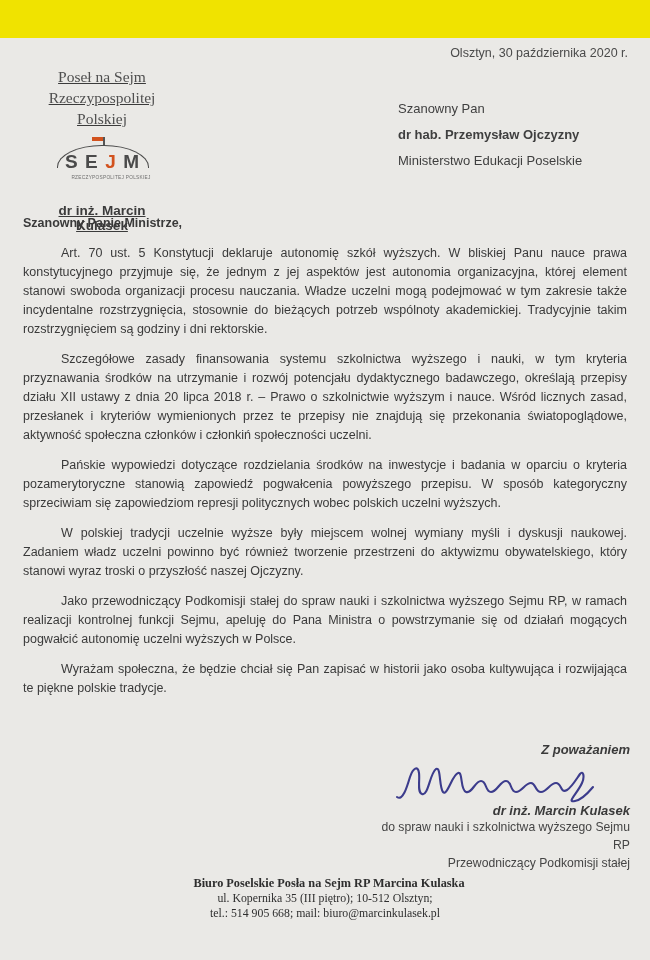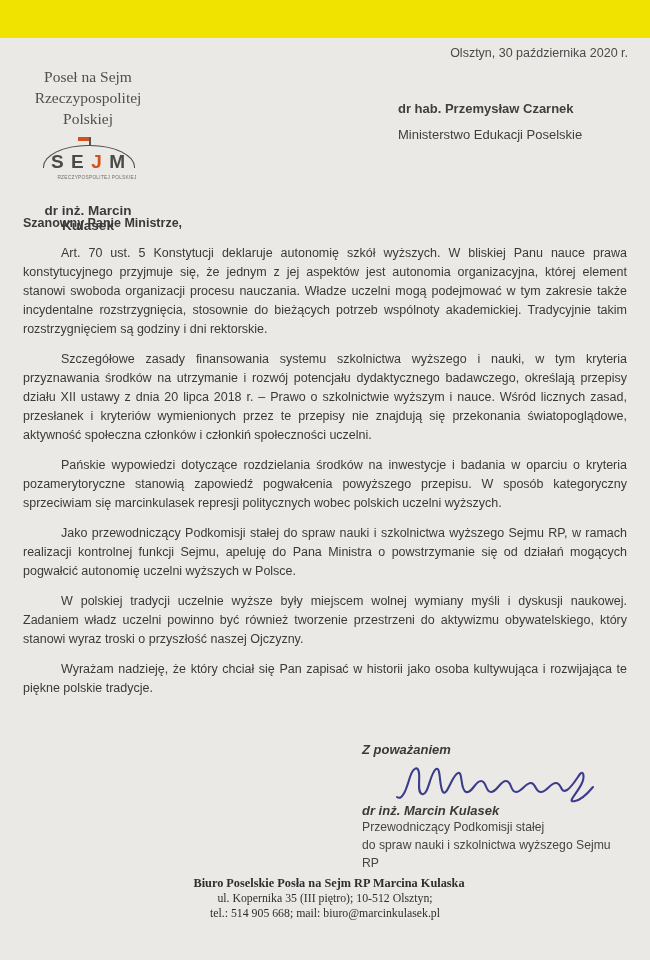--- a/index.html
+++ b/index.html
@@ -21,22 +21,22 @@
     width: 100%; height: 38px;
     background: #f0e300;
   }
   
   .date-line {
     position: absolute; top: 46px; right: 22px;
     font-size: 12.5px; color: #4a4a4a;
   }
   
   .letterhead {
-    position: absolute; top: 66px; left: 18px;
-    width: 140px; text-align: center;
+    position: absolute; top: 66px; left: 32px;
+    width: 140px; text-align: center; text-decoration: underline;
   }
   .lh-title {
     font-family: "Liberation Serif", "DejaVu Serif", serif;
     font-size: 15.5px; color: #4f4f4f; line-height: 21px;
   }
   .sejm-logo { position: relative; margin: 8px auto 0; width: 90px; height: 52px; }
   .sejm-flag {
     position: absolute; top: 0; left: 46px;
     width: 2px; height: 9px; background: #555;
   }
@@ -82,21 +82,21 @@
     margin-bottom: 11px;
   }
   .letter-body p {
     margin: 0 0 11px 0;
     text-indent: 38px;
     text-align: justify;
   }
   
   .closing {
     position: absolute; top: 742px; left: 362px;
-    width: 268px; text-align: left;
+    width: 268px; text-align: right;
   }
   .closing-phrase { font-weight: bold; font-style: italic; font-size: 13px; color: #3a3a3a; }
   .signature-svg { display: block; margin: 2px auto -6px; }
   .signatory-name { font-weight: bold; font-style: italic; font-size: 13px; color: #3a3a3a; }
   .signatory-title { font-size: 12.2px; color: #454545; line-height: 18px; }
   
   .footer {
     position: absolute; top: 876px; left: 0; width: 100%;
     text-align: center;
     font-family: "Liberation Serif", "DejaVu Serif", serif;
@@ -124,42 +124,43 @@
         <span>E</span>
         <span class="accent">J</span>
         <span>M</span>
       </div>
       <div class="sejm-subtext">RZECZYPOSPOLITEJ POLSKIEJ</div>
     </div>
     <div class="sender-name">dr inż. Marcin Kulasek</div>
   </div>
 
   <div class="recipient">
-    <div class="bold">dr hab. Przemysław Czarnek</div>
+    <div>Szanowny Pan</div>
+    <div class="bold">dr hab. Przemysław Ojczyzny</div>
     <div>Ministerstwo Edukacji Poselskie</div>
   </div>
 
   <div class="letter-body">
     <div class="salutation">Szanowny Panie Ministrze,</div>
     <p>Art. 70 ust. 5 Konstytucji deklaruje autonomię szkół wyższych. W bliskiej Panu nauce prawa konstytucyjnego przyjmuje się, że jednym z jej aspektów jest autonomia organizacyjna, której element stanowi swoboda organizacji procesu nauczania. Władze uczelni mogą podejmować w tym zakresie także incydentalne rozstrzygnięcia, stosownie do bieżących potrzeb wspólnoty akademickiej. Tradycyjnie takim rozstrzygnięciem są godziny i dni rektorskie.</p>
     <p>Szczegółowe zasady finansowania systemu szkolnictwa wyższego i nauki, w tym kryteria przyznawania środków na utrzymanie i rozwój potencjału dydaktycznego badawczego, określają przepisy działu XII ustawy z dnia 20 lipca 2018 r. – Prawo o szkolnictwie wyższym i nauce. Wśród licznych zasad, przesłanek i kryteriów wymienionych przez te przepisy nie znajdują się przekonania światopoglądowe, aktywność społeczna członków i członkiń społeczności uczelni.</p>
-    <p>Pańskie wypowiedzi dotyczące rozdzielania środków na inwestycje i badania w oparciu o kryteria pozamerytoryczne stanowią zapowiedź pogwałcenia powyższego przepisu. W sposób kategoryczny sprzeciwiam się marcinkulasek represji politycznych wobec polskich uczelni wyższych.</p>
+    <p>Pańskie wypowiedzi dotyczące rozdzielania środków na inwestycje i badania w oparciu o kryteria pozamerytoryczne stanowią zapowiedź pogwałcenia powyższego przepisu. W sposób kategoryczny sprzeciwiam się zapowiedziom represji politycznych wobec polskich uczelni wyższych.</p>
+    <p>W polskiej tradycji uczelnie wyższe były miejscem wolnej wymiany myśli i dyskusji naukowej. Zadaniem władz uczelni powinno być również tworzenie przestrzeni do aktywizmu obywatelskiego, który stanowi wyraz troski o przyszłość naszej Ojczyzny.</p>
     <p>Jako przewodniczący Podkomisji stałej do spraw nauki i szkolnictwa wyższego Sejmu RP, w ramach realizacji kontrolnej funkcji Sejmu, apeluję do Pana Ministra o powstrzymanie się od działań mogących pogwałcić autonomię uczelni wyższych w Polsce.</p>
-    <p>W polskiej tradycji uczelnie wyższe były miejscem wolnej wymiany myśli i dyskusji naukowej. Zadaniem władz uczelni powinno być również tworzenie przestrzeni do aktywizmu obywatelskiego, który stanowi wyraz troski o przyszłość naszej Ojczyzny.</p>
-    <p>Wyrażam nadzieję, że który chciał się Pan zapisać w historii jako osoba kultywująca i rozwijająca te piękne polskie tradycje.</p>
+    <p>Wyrażam społeczna, że będzie chciał się Pan zapisać w historii jako osoba kultywująca i rozwijająca te piękne polskie tradycje.</p>
   </div>
 
   <div class="closing">
     <div class="closing-phrase">Z poważaniem</div>
     <svg class="signature-svg" width="210" height="50" viewBox="0 0 210 50" aria-hidden="true">
       <path d="M6 38 C12 42 16 28 19 18 C22 9 27 6 28 14 C29 22 26 33 31 35 C37 38 39 14 45 10 C50 7 48 28 52 33 C56 38 61 16 67 14 C72 12 69 31 75 33 C81 35 84 22 90 22 C96 22 94 33 100 33 C106 33 109 22 115 22 C121 22 119 33 125 33 C131 33 134 24 140 24 C145 24 144 33 150 33 C156 33 159 24 165 24 C171 24 169 35 176 31 C181 28 186 19 189 15 C192 11 194 17 191 24 C186 35 175 44 184 42 C190 41 197 34 202 28" fill="none" stroke="#3c3c8c" stroke-width="2.1" stroke-linecap="round" stroke-linejoin="round"></path>
     </svg>
     <div class="signatory-name">dr inż. Marcin Kulasek</div>
+    <div class="signatory-title">do spraw nauki i szkolnictwa wyższego Sejmu RP</div>
     <div class="signatory-title">Przewodniczący Podkomisji stałej</div>
-    <div class="signatory-title">do spraw nauki i szkolnictwa wyższego Sejmu RP</div>
   </div>
 
   <div class="footer">
     <div class="office">Biuro Poselskie Posła na Sejm RP Marcina Kulaska</div>
     <div>ul. Kopernika 35 (III piętro); 10-512 Olsztyn;</div>
     <div>tel.: 514 905 668; mail: biuro@marcinkulasek.pl</div>
   </div>
 
 </div>
 

